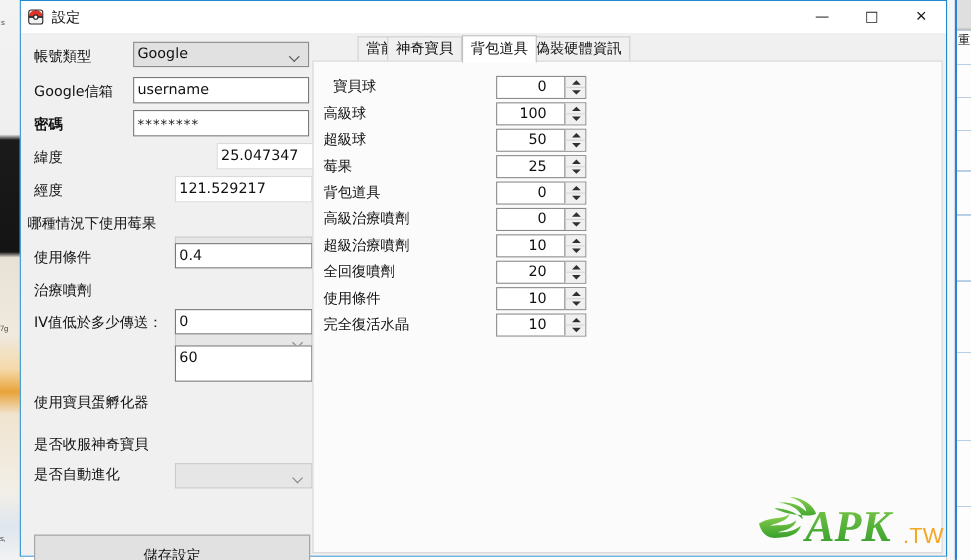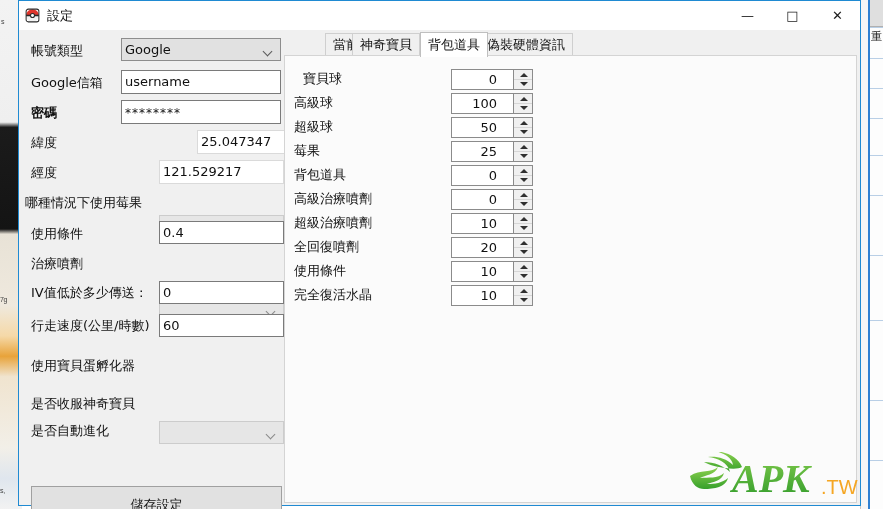--- a/index.html
+++ b/index.html
@@ -247,22 +247,21 @@
 
         <div class="flabel" style="left:12px;top:225px;">治療噴劑</div>
         <div class="combo disabled fctl" style="left:140px;top:222px;width:125px;">
           <span></span>
           <span class="chev"></span>
         </div>
 
         <div class="flabel" style="left:12px;top:254px;">IV值低於多少傳送：</div>
         <div class="tbox fctl" style="left:140px;top:251px;width:125px;height:23px;line-height:21px;">0</div>
 
-        <div class="flabel" style="left:12px;top:287px;">行走速度(公里/時數)</div>
-        <div class="tbox fctl" style="left:140px;top:284px;width:125px;height:23px;line-height:21px;">60</div>
+        <div class="tbox fctl" style="left:140px;top:284px;width:125px;height:33px;line-height:21px;">60</div>
 
         <div class="flabel" style="left:12px;top:327px;">使用寶貝蛋孵化器</div>
         <div class="combo disabled fctl" style="left:140px;top:322px;width:125px;">
           <span></span>
           <span class="chev"></span>
         </div>
 
         <div class="flabel" style="left:12px;top:365px;">是否收服神奇寶貝</div>
         <div class="cbox checked fctl" style="left:144px;top:365px;"></div>
 

